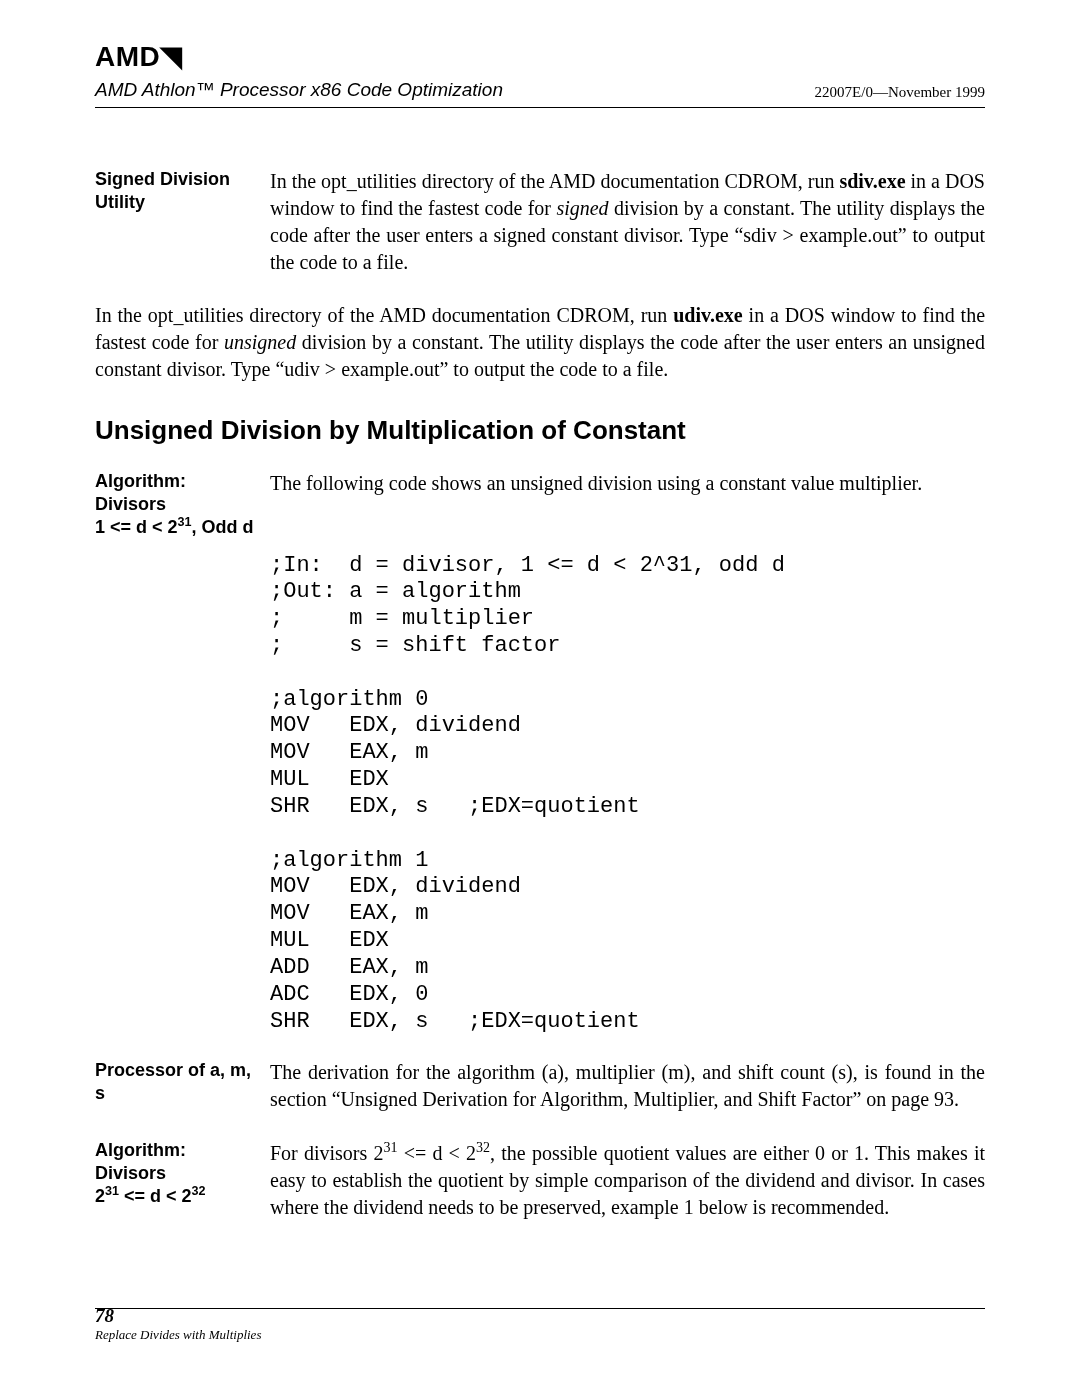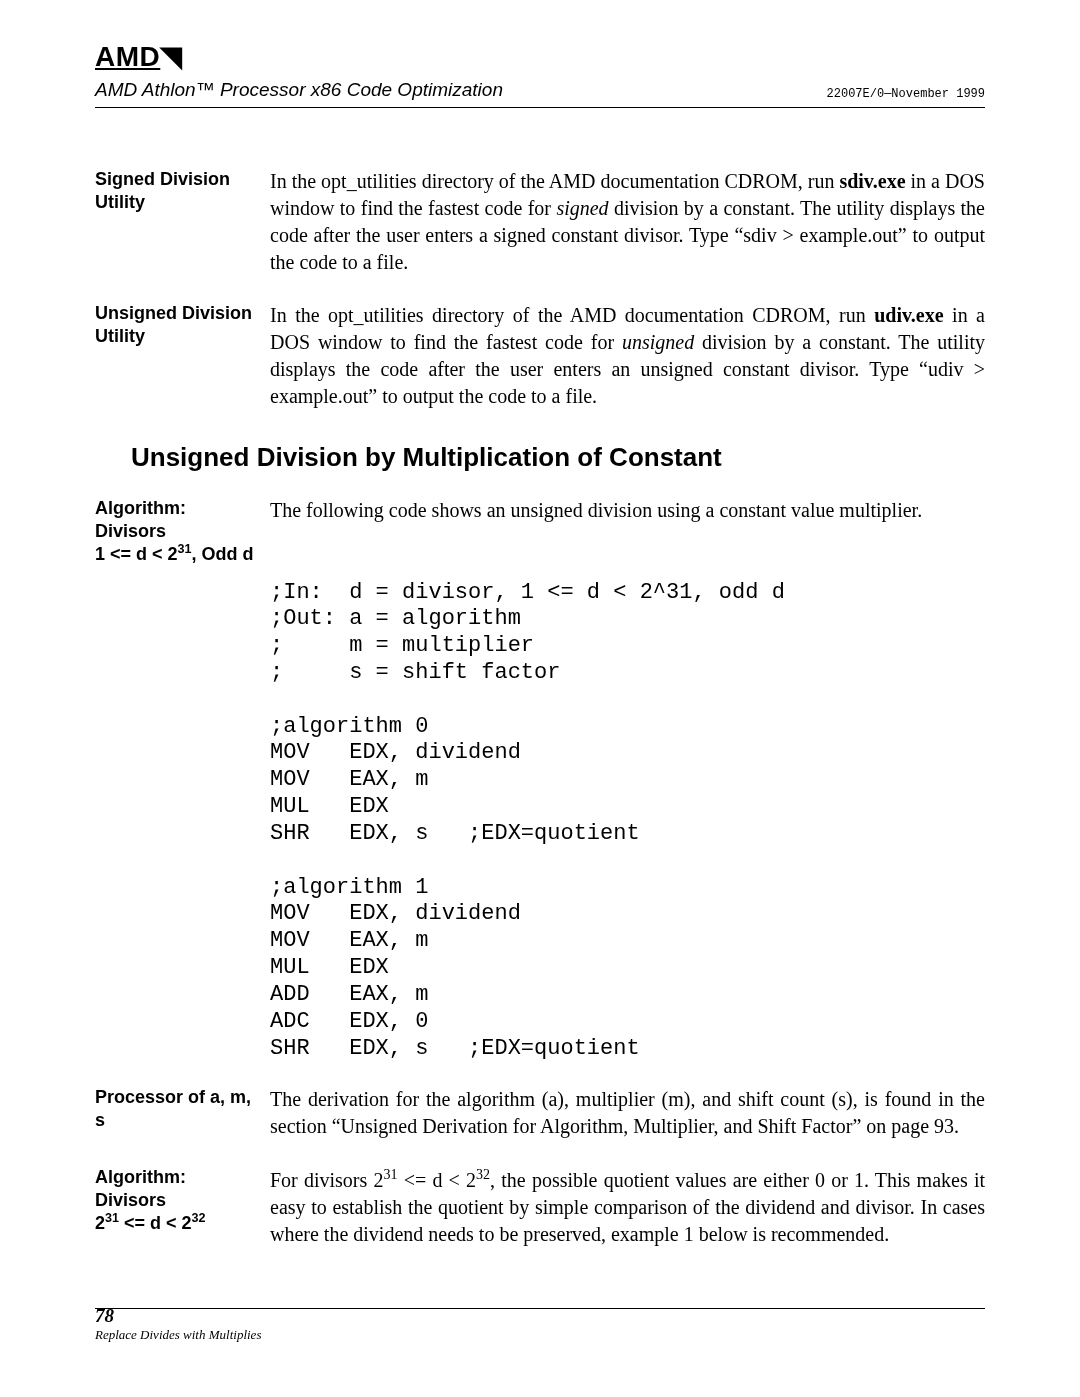--- a/index.html
+++ b/index.html
@@ -11,42 +11,41 @@
     height: 1397px;
     position: relative;
     padding: 40px 95px 50px 95px;
   }
   .logo {
     font-family: Arial, Helvetica, sans-serif;
     font-weight: 900;
     font-size: 28px;
     letter-spacing: 0.5px;
     margin-bottom: 6px;
-    text-decoration: underline;
   }
   .logo .amd-icon {
     display: inline-block;
     font-weight: 900;
   }
   .header-row {
     display: flex;
     justify-content: space-between;
     align-items: flex-end;
     border-bottom: none;
     margin-bottom: 6px;
   }
   .doc-title {
     font-family: Arial, Helvetica, sans-serif;
     font-style: italic;
     font-size: 19px;
     font-weight: 400;
   }
   .doc-meta {
-    font-family: Liberation Mono, monospace;
-    font-size: 12px;
+    font-family: Liberation Serif, serif;
+    font-size: 15px;
   }
   .header-rule {
     border: none;
     border-top: 1px solid #000;
     margin-bottom: 60px;
   }
   .section {
     display: flex;
     margin-bottom: 26px;
     align-items: flex-start;
@@ -71,21 +70,20 @@
   }
   .body-text b { font-weight: bold; }
   .body-text i, .body-text em { font-style: italic; }
   .body-text sup { font-size: 0.7em; }
   .h2 {
     font-family: Arial, Helvetica, sans-serif;
     font-weight: 900;
     font-size: 26px;
     margin-top: 32px;
     margin-bottom: 24px;
-    margin-left: 36px;
   }
   .code-block {
     flex: 1;
     font-family: 'Courier New', monospace;
     font-size: 22px;
     line-height: 1.22;
     white-space: pre;
   }
   .footer-rule {
     border: none;
@@ -131,21 +129,20 @@
 <hr class="header-rule">
 
 <div class="section">
   <div class="side-label">Signed Division Utility</div>
   <div class="body-text">
     <span>In the opt_utilities directory of the AMD documentation CDROM, run </span><b>sdiv.exe</b><span> in a DOS window to find the fastest code for </span><i>signed</i><span> division by a constant. The utility displays the code after the user enters a signed constant divisor. Type “sdiv &gt; example.out” to output the code to a file.</span>
   </div>
 </div>
 
 <div class="section">
-  <div class="side-label">Unsigned Division Utility</div>
   <div class="body-text">
     <span>In the opt_utilities directory of the AMD documentation CDROM, run </span><b>udiv.exe</b><span> in a DOS window to find the fastest code for </span><i>unsigned</i><span> division by a constant. The utility displays the code after the user enters an unsigned constant divisor. Type “udiv &gt; example.out” to output the code to a file.</span>
   </div>
 </div>
 
 <div class="h2">Unsigned Division by Multiplication of Constant</div>
 
 <div class="section" style="margin-bottom:14px">
   <div class="side-label">
     <span>Algorithm: Divisors</span><br>

